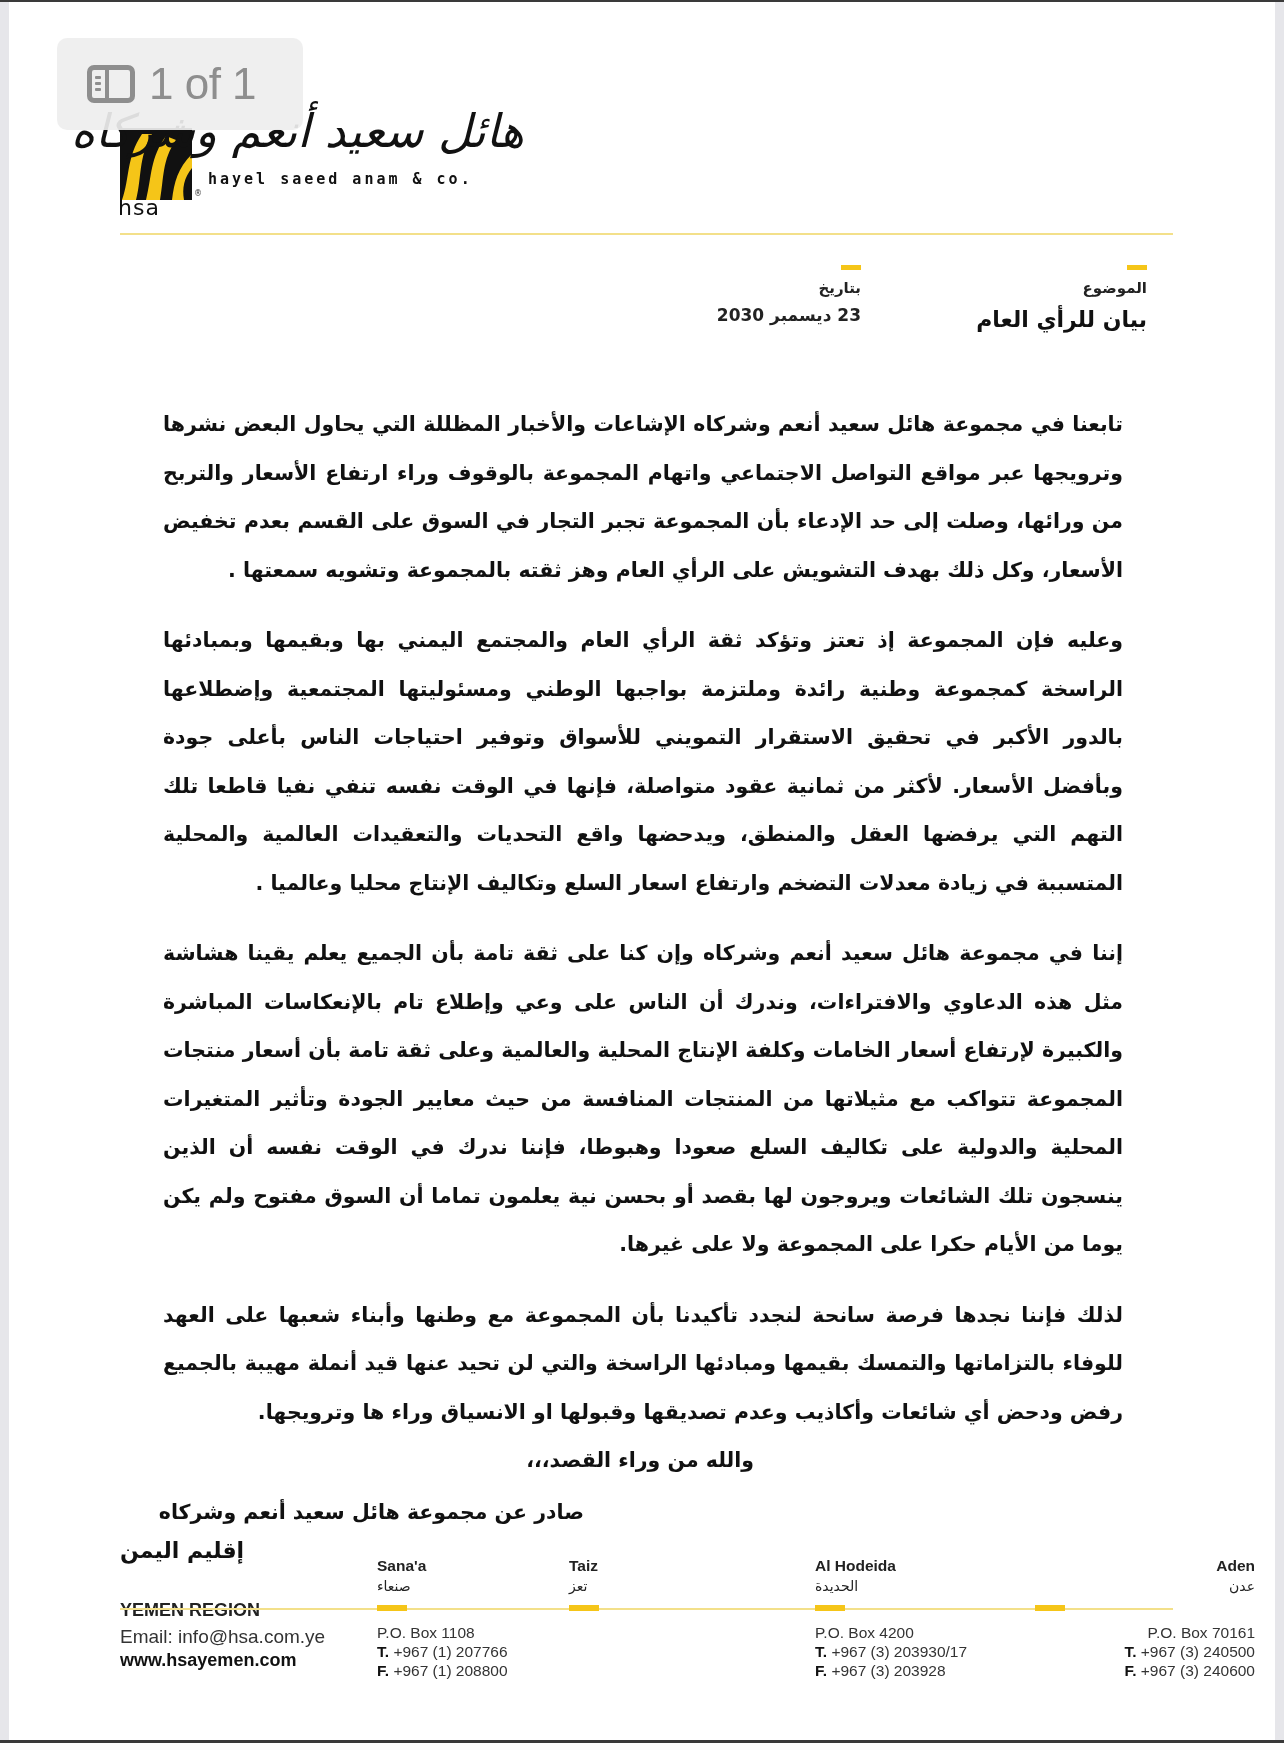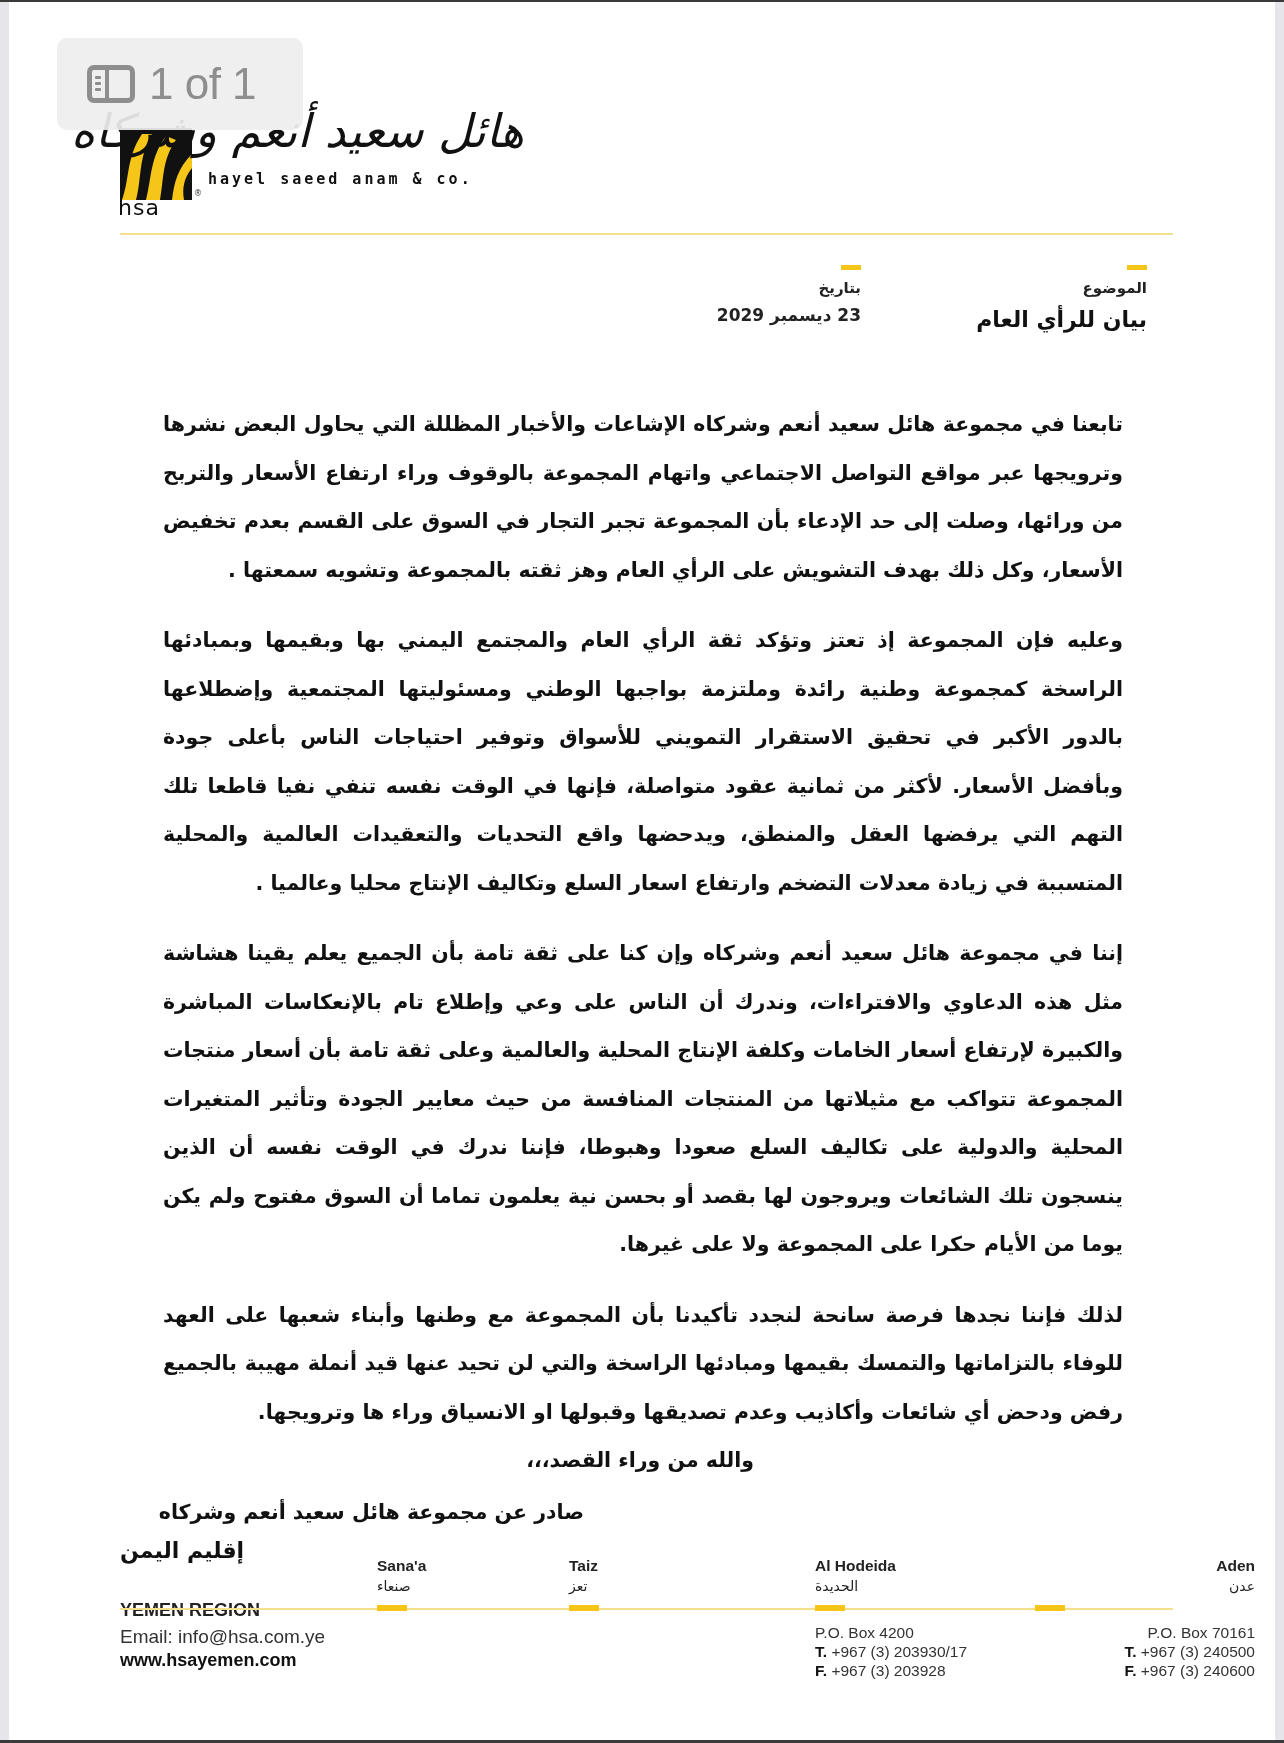--- a/index.html
+++ b/index.html
@@ -102,21 +102,21 @@
 </div>
 
 <div class="meta-block subject-block">
   <div class="meta-tick"></div>
   <div class="meta-label">الموضوع</div>
   <div class="subject-value">بيان للرأي العام</div>
 </div>
 <div class="meta-block date-block">
   <div class="meta-tick"></div>
   <div class="meta-label">بتاريخ</div>
-  <div class="date-value">23 ديسمبر 2029</div>
+  <div class="date-value">23 ديسمبر 2030</div>
 </div>
 
 <div class="body-text">
   <p>تابعنا في مجموعة هائل سعيد أنعم وشركاه الإشاعات والأخبار المظللة التي يحاول البعض نشرها وترويجها عبر مواقع التواصل الاجتماعي واتهام المجموعة بالوقوف وراء ارتفاع الأسعار والتربح من ورائها، وصلت إلى حد الإدعاء بأن المجموعة تجبر التجار في السوق على القسم بعدم تخفيض الأسعار، وكل ذلك بهدف التشويش على الرأي العام وهز ثقته بالمجموعة وتشويه سمعتها .</p>
   <p>وعليه فإن المجموعة إذ تعتز وتؤكد ثقة الرأي العام والمجتمع اليمني بها وبقيمها وبمبادئها الراسخة كمجموعة وطنية رائدة وملتزمة بواجبها الوطني ومسئوليتها المجتمعية وإضطلاعها بالدور الأكبر في تحقيق الاستقرار التمويني للأسواق وتوفير احتياجات الناس بأعلى جودة وبأفضل الأسعار. لأكثر من ثمانية عقود متواصلة، فإنها في الوقت نفسه تنفي نفيا قاطعا تلك التهم التي يرفضها العقل والمنطق، ويدحضها واقع التحديات والتعقيدات العالمية والمحلية المتسببة في زيادة معدلات التضخم وارتفاع اسعار السلع وتكاليف الإنتاج محليا وعالميا .</p>
   <p>إننا في مجموعة هائل سعيد أنعم وشركاه وإن كنا على ثقة تامة بأن الجميع يعلم يقينا هشاشة مثل هذه الدعاوي والافتراءات، وندرك أن الناس على وعي وإطلاع تام بالإنعكاسات المباشرة والكبيرة لإرتفاع أسعار الخامات وكلفة الإنتاج المحلية والعالمية وعلى ثقة تامة بأن أسعار منتجات المجموعة تتواكب مع مثيلاتها من المنتجات المنافسة من حيث معايير الجودة وتأثير المتغيرات المحلية والدولية على تكاليف السلع صعودا وهبوطا، فإننا ندرك في الوقت نفسه أن الذين ينسجون تلك الشائعات ويروجون لها بقصد أو بحسن نية يعلمون تماما أن السوق مفتوح ولم يكن يوما من الأيام حكرا على المجموعة ولا على غيرها.</p>
   <p>لذلك فإننا نجدها فرصة سانحة  لنجدد تأكيدنا بأن المجموعة مع وطنها وأبناء شعبها على العهد للوفاء بالتزاماتها والتمسك بقيمها ومبادئها الراسخة والتي لن تحيد عنها قيد أنملة مهيبة بالجميع رفض ودحض أي شائعات وأكاذيب وعدم تصديقها وقبولها او الانسياق وراء ها وترويجها.</p>
 </div>
 <div class="closing closing-1">والله من وراء القصد،،،</div>
 <div class="closing closing-2">صادر عن مجموعة هائل سعيد أنعم وشركاه</div>
@@ -124,20 +124,25 @@
 <div class="footer-region-ar">إقليم اليمن</div>
 <div class="footer-region-en">YEMEN REGION</div>
 <div class="footer-rule"></div>
 <div class="footer-email">Email: info@hsa.com.ye</div>
 <div class="footer-web">www.hsayemen.com</div>
 
 <div class="office office-0">
   <div class="city-en">Sana'a</div>
   <div class="city-ar">صنعاء</div>
   <div class="tick"></div>
+  <div class="lines">
+    <div>P.O. Box 1108</div>
+    <div><b>T.</b> <span>+967 (1) 207766</span></div>
+    <div><b>F.</b> <span>+967 (1) 208800</span></div>
+  </div>
 </div>
 <div class="office office-1">
   <div class="city-en">Taiz</div>
   <div class="city-ar">تعز</div>
   <div class="tick"></div>
 </div>
 <div class="office office-2">
   <div class="city-en">Al Hodeida</div>
   <div class="city-ar">الحديدة</div>
   <div class="tick"></div>

